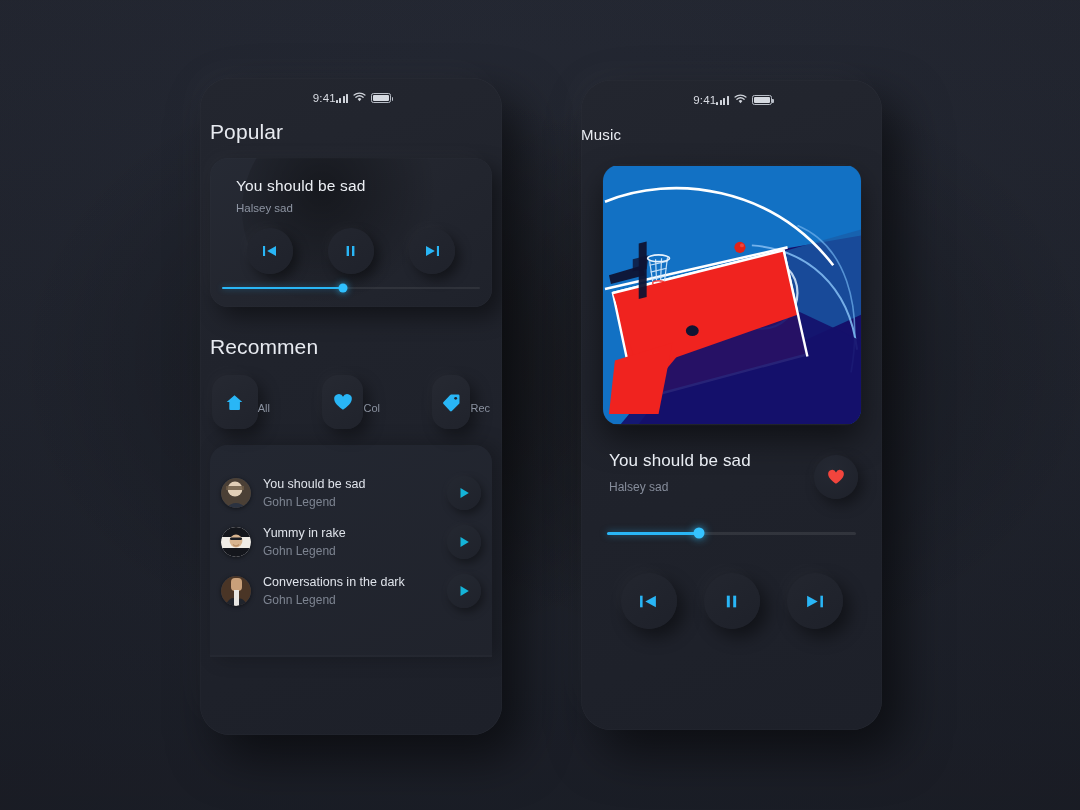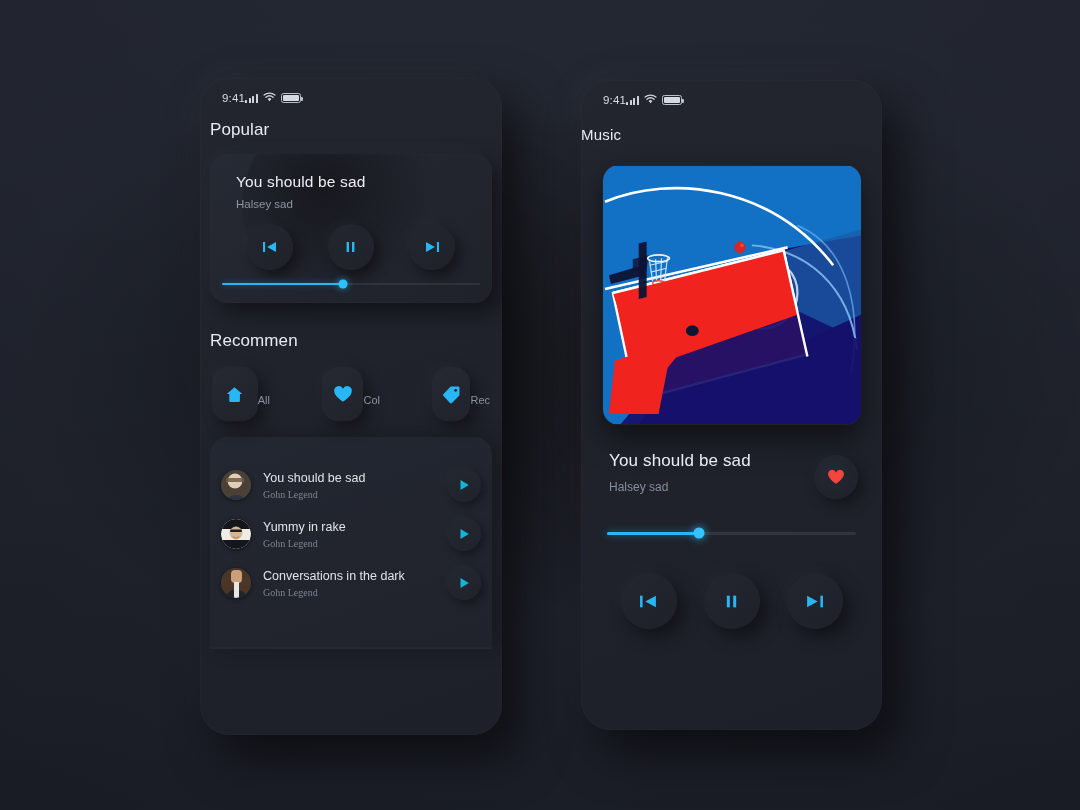--- a/index.html
+++ b/index.html
@@ -31,21 +31,21 @@
     box-shadow:
       18px 22px 48px rgba(0,0,0,0.55),
       -10px -12px 34px rgba(255,255,255,0.022),
       inset 0 0 0 0.5px rgba(255,255,255,0.035);
   }
   .phone-left  { left: 200px; top: 78px; width: 302px; height: 657px; }
   .phone-right { left: 581px; top: 80px; width: 301px; height: 650px; }
 
   
   .statusbar {
-    display: flex; align-items: center; justify-content: flex-start;
+    display: flex; align-items: center; justify-content: center;
     padding: 14px 20px 0 22px;
     color: #d9dce3;
     font-size: 11.5px;
     letter-spacing: 0.2px;
   }
   .sb-right { display: flex; align-items: center; gap: 5px; }
   .sig { display: flex; align-items: flex-end; gap: 1.5px; height: 9px; }
   .sig i { width: 2px; background: #cfd3da; border-radius: 0.5px; display: block; }
   .sig i:nth-child(1){ height:3px; } .sig i:nth-child(2){ height:5px; }
   .sig i:nth-child(3){ height:7px; } .sig i:nth-child(4){ height:9px; }
@@ -55,21 +55,21 @@
   }
   .batt::after{
     content:""; position:absolute; right:-3px; top:2.8px;
     width:1.6px; height:3.5px; background:#b9bec7; border-radius:0 1px 1px 0;
   }
   .batt b { display:block; width:100%; height:100%; background:#d5d9e0; border-radius:1px; }
 
   
   .section-title {
     color: #e7eaf0;
-    font-size: 17px;
+    font-size: 21px;
     font-weight: 400;
     padding: 16px 0 0 10px;
     letter-spacing: 0.1px;
   }
   .lp-body { padding: 0 10px; }
 
   .player-card {
     position: relative;
     margin-top: 14px;
     height: 149px;
@@ -164,21 +164,21 @@
   }
   .avatar {
     width: 30px; height: 30px; border-radius: 50%;
     flex: 0 0 30px; overflow: hidden;
     box-shadow: 0 1px 4px rgba(0,0,0,0.5);
     background: #3a3f4b;
   }
   .avatar svg { display:block; width:100%; height:100%; }
   .track-meta { flex: 1; padding-left: 12px; min-width: 0; }
   .track-name { color: #dfe3ea; font-size: 12.5px; white-space: nowrap; }
-  .track-artist { color: #7d8491; font-size: 10px; margin-top: 4px; font-family: Liberation Serif, serif; }
+  .track-artist { color: #7d8491; font-size: 12px; margin-top: 4px; }
   .play-btn {
     width: 34px; height: 34px; border-radius: 50%;
     display: flex; align-items: center; justify-content: center;
     background: linear-gradient(145deg, #242831, #1f222b);
     box-shadow: 3px 4px 9px rgba(0,0,0,0.38), -3px -3px 9px rgba(255,255,255,0.018);
   }
 
   
   .rp-title {
     text-align: left; color: #e9ecf2; font-size: 15px;

